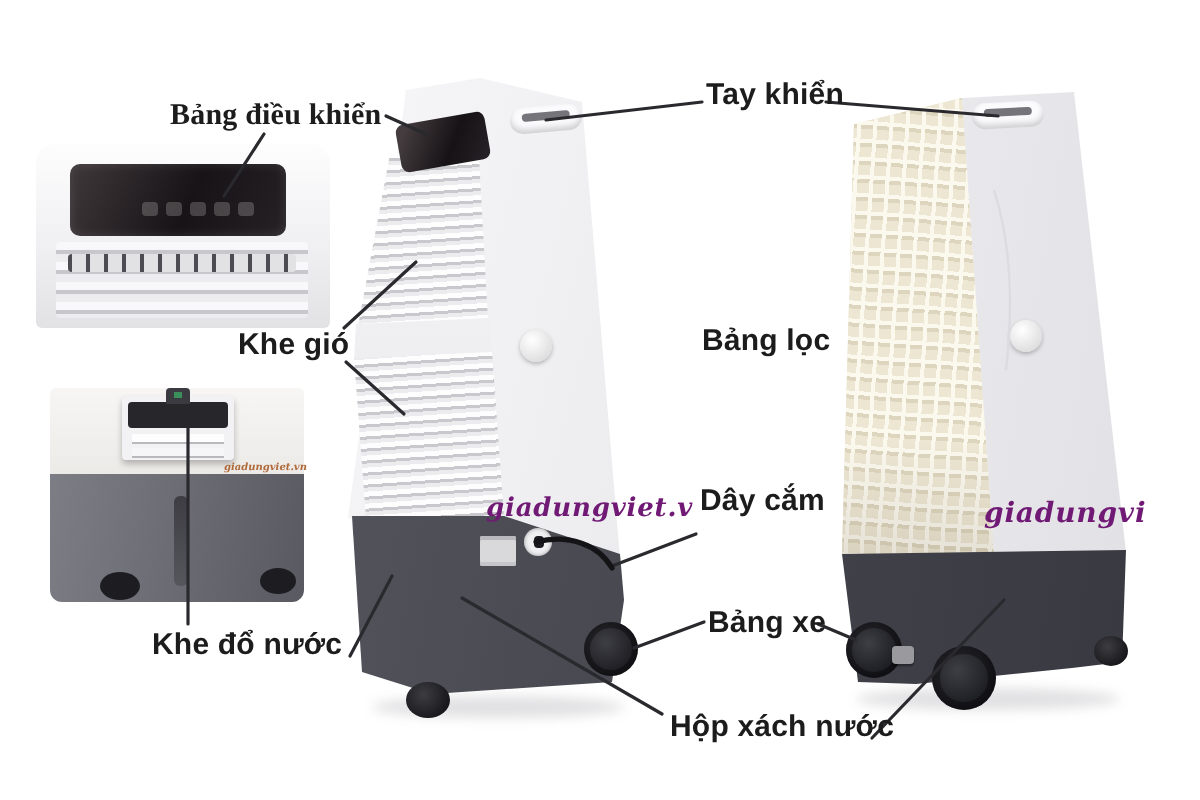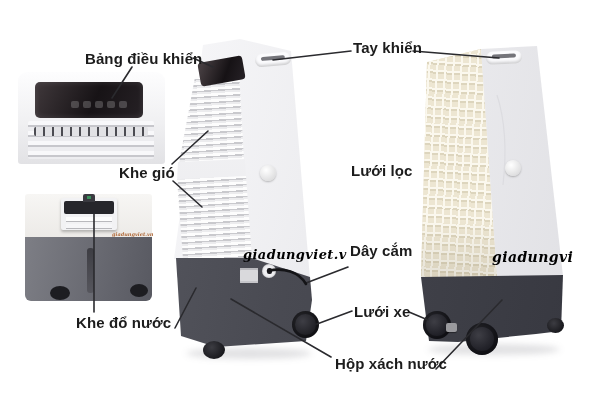--- a/index.html
+++ b/index.html
@@ -8,21 +8,21 @@
     background:#ffffff;font-family:"Liberation Sans",sans-serif;
   }
   .ly{position:absolute;left:0;top:0;width:600px;height:400px;pointer-events:none;}
   .abs{position:absolute;}
   .label{
     position:absolute;font-size:15px;font-weight:600;color:#1c1c1c;
     letter-spacing:.1px;white-space:nowrap;line-height:1.05;
   }
   .wm{
     position:absolute;font-family:"DejaVu Serif","Liberation Serif",serif;
-    font-style:italic;font-weight:bold;font-size:13px;color:#000000;
+    font-style:italic;font-weight:bold;font-size:13px;color:#701a75;
     letter-spacing:.4px;white-space:nowrap;
   }
   .wm-small{
     position:absolute;font-family:"DejaVu Serif","Liberation Serif",serif;
     font-style:italic;font-weight:bold;font-size:5px;color:#b06a3a;white-space:nowrap;
   }
   .shadow{position:absolute;background:rgba(70,70,80,.16);border-radius:50%;filter:blur(3px);}
 
   
   .cp-body{left:18px;top:72px;width:147px;height:92px;border-radius:9px 9px 3px 3px;
@@ -198,20 +198,20 @@
     <line x1="348" y1="267" x2="306" y2="283"></line>
     <line x1="352" y1="311" x2="317" y2="324"></line>
     <line x1="409" y1="312" x2="428" y2="320"></line>
     <line x1="331" y1="357" x2="231" y2="299"></line>
     <line x1="436" y1="369" x2="502" y2="300"></line>
   </g>
   <path d="M268,271 C284,267 299,272 306,284" fill="none" stroke="#141417" stroke-width="2.6" stroke-linecap="round"></path>
   <path d="M497,95 C505,120 507,150 503,185" fill="none" stroke="#dcdce0" stroke-width="1.2"></path>
 </svg>
 
-<div class="label" style="left:85px;top:51px;">Bảng điều khiển</div>
+<div class="label" style="left:85px;top:51px;font-family:Liberation Serif, serif;">Bảng điều khiển</div>
 <div class="label" style="left:353px;top:40px;">Tay khiển</div>
 <div class="label" style="left:119px;top:165px;">Khe gió</div>
-<div class="label" style="left:351px;top:163px;">Lưới lọc</div>
+<div class="label" style="left:351px;top:163px;">Bảng lọc</div>
 <div class="label" style="left:76px;top:315px;">Khe đổ nước</div>
 <div class="label" style="left:350px;top:243px;">Dây cắm</div>
-<div class="label" style="left:354px;top:304px;">Lưới xe</div>
+<div class="label" style="left:354px;top:304px;">Bảng xe</div>
 <div class="label" style="left:335px;top:356px;">Hộp xách nước</div>
 
 </body></html>

